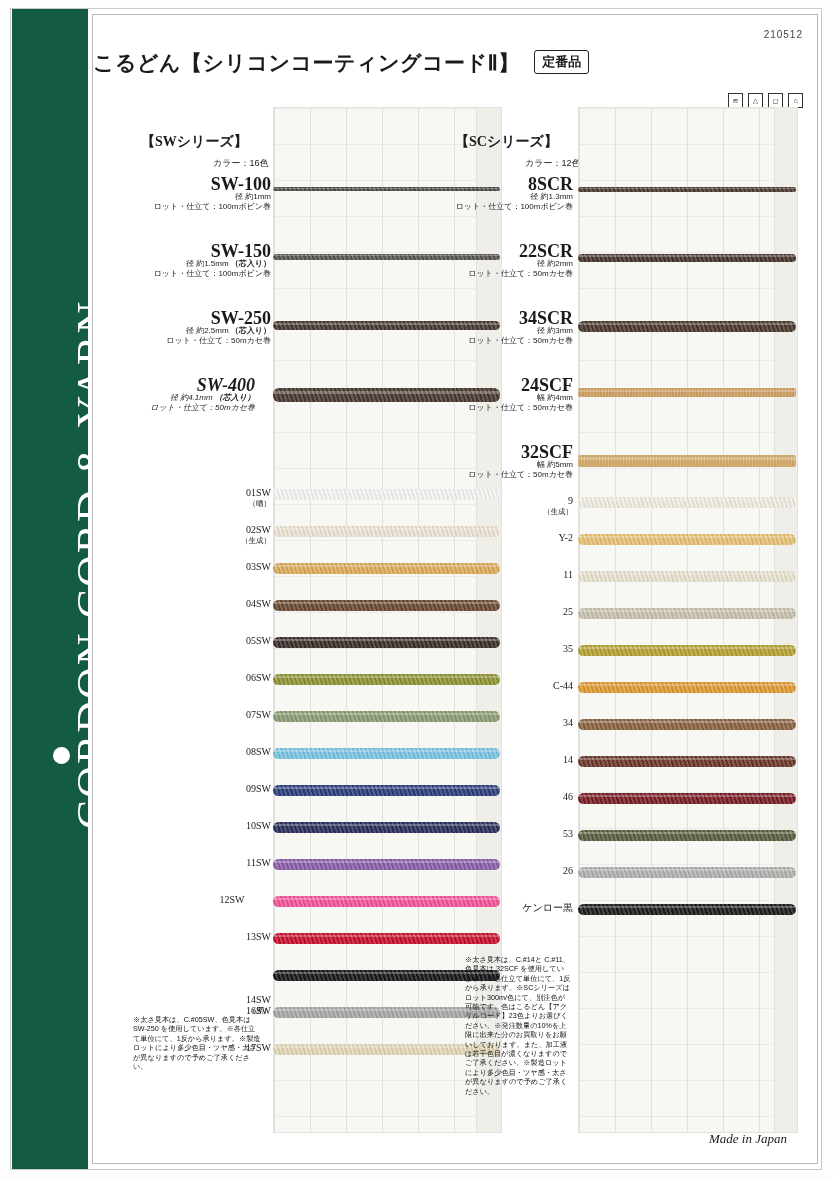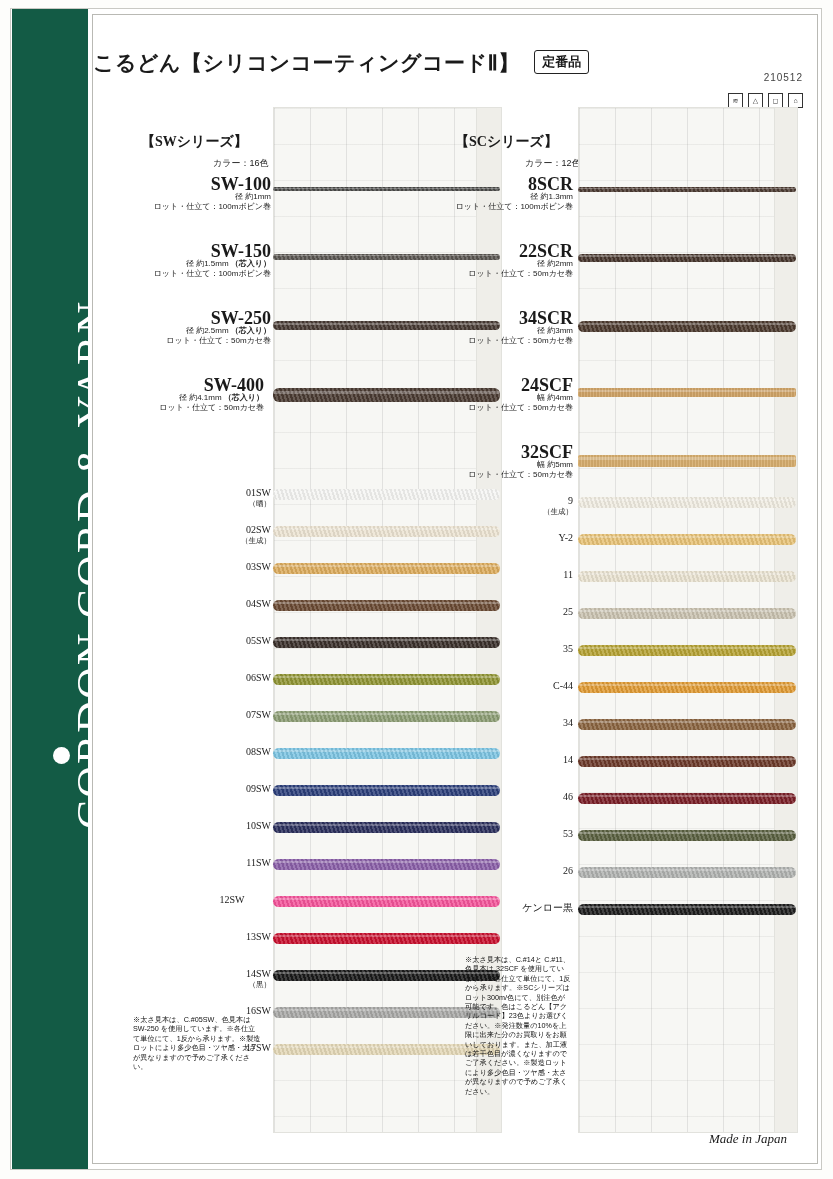--- a/index.html
+++ b/index.html
@@ -12,21 +12,21 @@
   
   .spine{position:absolute;left:12px;top:9px;width:76px;height:1160px;background:#135b45;}
   .spine-text{position:absolute;left:-350px;top:530px;width:860px;transform:rotate(-90deg);transform-origin:center center;
     color:#ffffff;font-size:44px;letter-spacing:2px;font-family:"Liberation Serif",serif;font-weight:400;text-align:center;white-space:nowrap;}
   .spine-dot{position:absolute;width:17px;height:17px;border-radius:50%;background:#ffffff;left:41px;top:738px;}
 
   
   .card{position:absolute;left:92px;top:14px;width:726px;height:1150px;border:1px solid #b9b9b4;box-sizing:border-box;background:#ffffff;}
 
   
-  .doc-code{position:absolute;right:14px;top:14px;font-size:10px;color:#444;letter-spacing:1px;margin-top:43px;}
+  .doc-code{position:absolute;right:14px;top:14px;font-size:10px;color:#444;letter-spacing:1px;}
   .title-row{position:absolute;left:0;top:34px;width:100%;text-align:left;}
   .title{display:inline-block;font-size:21px;font-weight:bold;font-family:"Liberation Serif",serif;letter-spacing:0.5px;}
   .badge{display:inline-block;border:1px solid #222;border-radius:3px;padding:2px 7px;font-size:13px;font-weight:bold;margin-left:10px;vertical-align:4px;}
   .subtitle{position:absolute;left:0;top:72px;width:100%;text-align:center;font-size:11px;letter-spacing:1px;}
   .care-icons{position:absolute;right:14px;top:78px;display:flex;gap:5px;}
   .care-icons span{display:inline-block;width:13px;height:13px;border:1px solid #333;font-size:7px;line-height:13px;text-align:center;color:#333;}
 
   
   .sect{position:absolute;font-size:14px;font-weight:bold;font-family:"Liberation Serif",serif;}
   .sect-colors{position:absolute;font-size:9px;}
@@ -117,21 +117,21 @@
           <div class="lbl" style="left: 28px; top: 296px; width: 150px;">
             <div class="code">SW-250</div>
             <div class="meta">径 約2.5mm <b>（芯入り）</b></div>
             <div class="meta">ロット・仕立て：50mカセ巻</div>
           </div>
           <div class="cord" style="left: 180px; top: 306px; width: 227px; height: 9px; background: rgb(71, 58, 51);">
             <div class="shine"></div>
           </div>
         </div>
         <div class="row">
-          <div class="lbl" style="left: 21px; top: 363px; width: 150px;">
+          <div class="lbl" style="left: 12px; top: 363px; width: 150px; font-style: italic;">
             <div class="code">SW-400</div>
             <div class="meta">径 約4.1mm <b>（芯入り）</b></div>
             <div class="meta">ロット・仕立て：50mカセ巻</div>
           </div>
           <div class="cord" style="left: 180px; top: 373px; width: 227px; height: 14px; background: rgb(74, 59, 50);">
             <div class="shine"></div>
           </div>
         </div>
       </div>
 
@@ -236,21 +236,21 @@
         </div>
         <div class="row">
           <div class="lbl" style="left: 100px; top: 916px; width: 78px;">
             <div class="small-code">13SW</div>
           </div>
           <div class="cord" style="left: 180px; top: 918px; width: 227px; height: 11px; background: rgb(200, 16, 46);">
             <div class="shine"></div>
           </div>
         </div>
         <div class="row">
-          <div class="lbl" style="left: 100px; top: 953px; width: 78px;">
+          <div class="lbl" style="left: 100px; top: 979px; width: 78px;">
             <div class="small-code">14SW</div>
             <div class="small-sub">（黒）</div>
           </div>
           <div class="cord" style="left: 180px; top: 955px; width: 227px; height: 11px; background: rgb(26, 26, 26);">
             <div class="shine"></div>
           </div>
         </div>
         <div class="row">
           <div class="lbl" style="left: 100px; top: 990px; width: 78px;">
             <div class="small-code">16SW</div>

